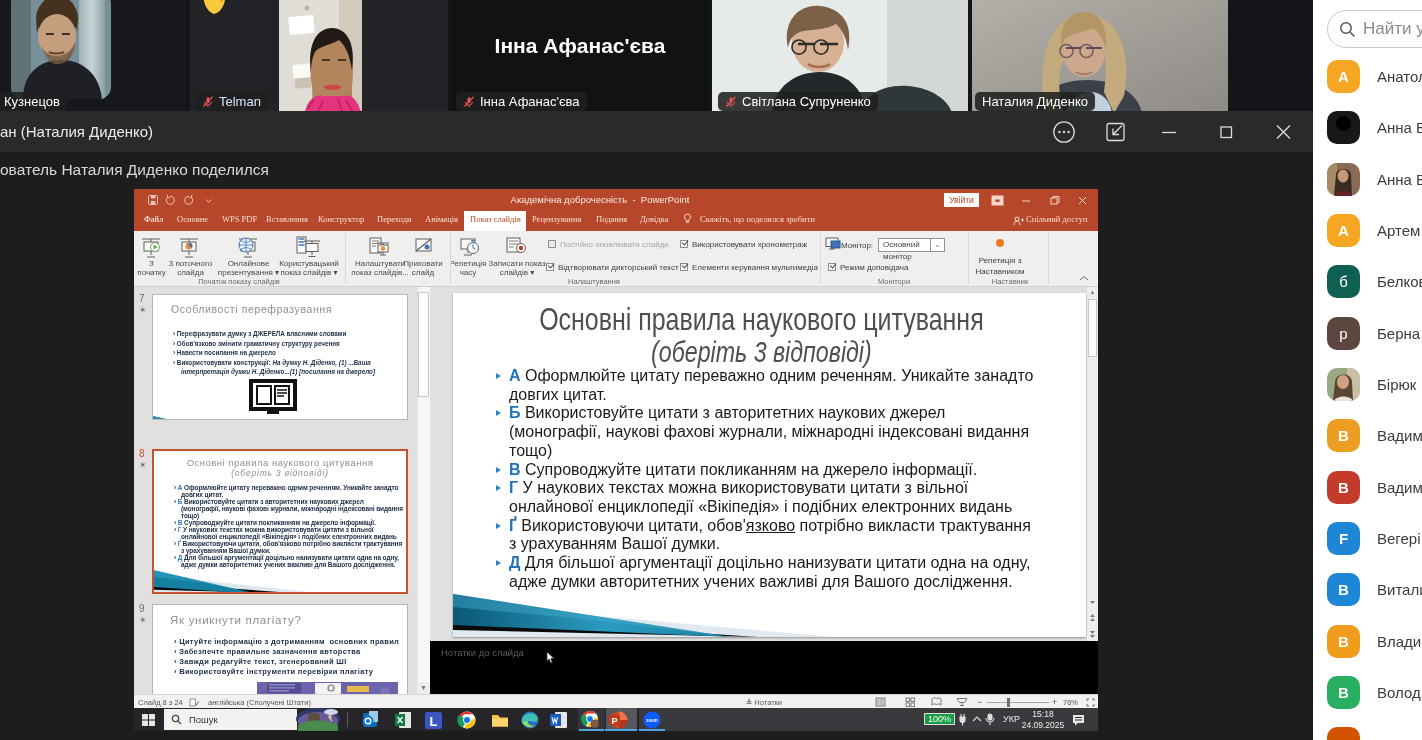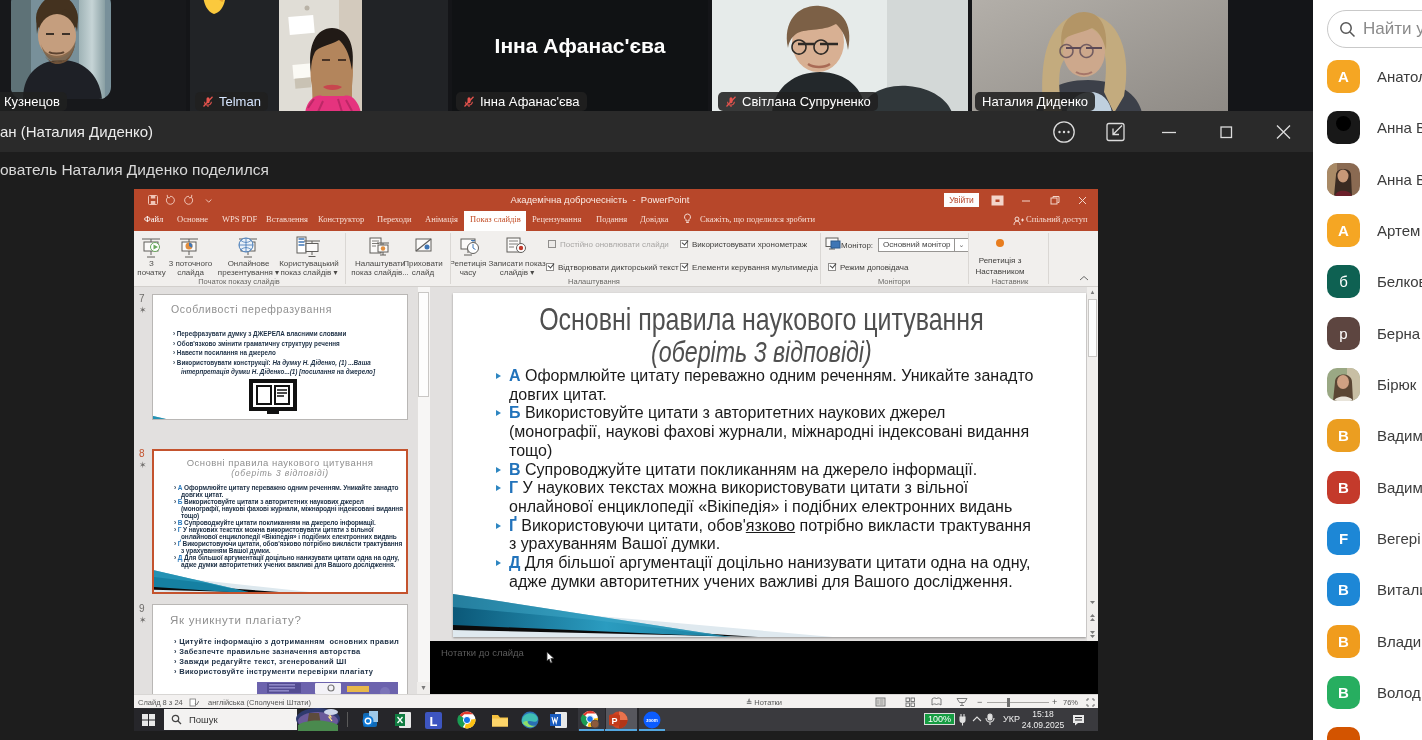--- a/index.html
+++ b/index.html
@@ -294,21 +294,21 @@
     <div class="rgroup" style="left:142px;width:66px;">Користувацький<br>показ слайдів ▾</div>
     <div class="rgroup" style="left:214px;width:64px;">Налаштувати<br>показ слайдів...</div>
     <div class="rgroup" style="left:264px;width:50px;">Приховати<br>слайд</div>
     <div class="rgroup" style="left:312px;width:44px;">Репетиція<br>часу</div>
     <div class="rgroup" style="left:352px;width:62px;">Записати показ<br>слайдів ▾</div>
     <div class="cbrow" style="left:414px;top:9px;color:#a8a6a4;"><span class="cb" style="background:#eceae8;"></span>Постійно оновлювати слайди</div>
     <div class="cbrow" style="left:412px;top:32px;"><span class="cb on"></span>Відтворювати дикторський текст</div>
     <div class="cbrow" style="left:546px;top:9px;text-align:right;"><span class="cb on"></span>Використовувати хронометраж</div>
     <div class="cbrow" style="left:546px;top:32px;"><span class="cb on"></span>Елементи керування мультимедіа</div>
     <div class="cbrow" style="left:707px;top:10px;">Монітор:</div>
-    <div class="abs" style="left:744px;top:7px;width:91px;height:14px;background:#fff;border:1px solid #979593;font-size:8px;line-height:12px;padding-left:4px;color:#444;">Основний монітор
+    <div class="abs" style="left:744px;top:7px;width:67px;height:14px;background:#fff;border:1px solid #979593;font-size:8px;line-height:12px;padding-left:4px;color:#444;">Основний монітор
       <span class="abs" style="right:0;top:0;width:14px;height:12px;border-left:1px solid #979593;text-align:center;font-size:7px;color:#666;">⌄</span></div>
     <div class="cbrow" style="left:694px;top:32px;"><span class="cb on"></span>Режим доповідача</div>
     <div class="cbrow" style="left:836px;top:24px;width:60px;text-align:center;white-space:normal;line-height:11px;">Репетиція з<br>Наставником</div>
     <div class="rsep" style="left:211px;"></div>
     <div class="rsep" style="left:316px;"></div>
     <div class="rsep" style="left:686px;"></div>
     <div class="rsep" style="left:834px;"></div>
     <div class="rsep" style="left:914px;"></div>
     <div class="glabel" style="left:40px;width:130px;">Початок показу слайдів</div>
     <div class="glabel" style="left:420px;width:80px;">Налаштування</div>

